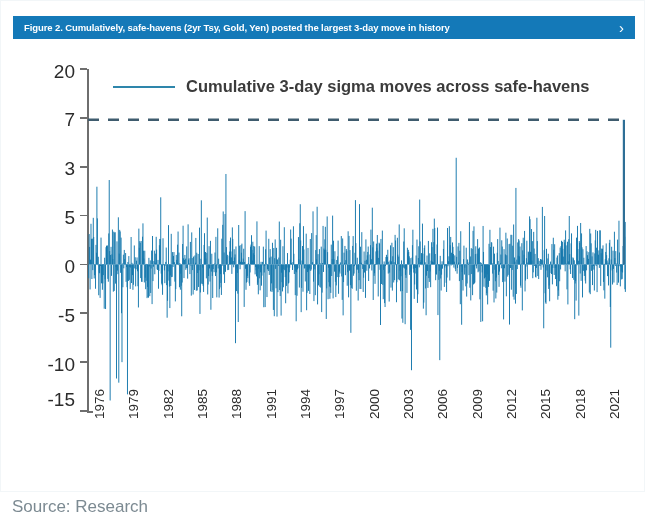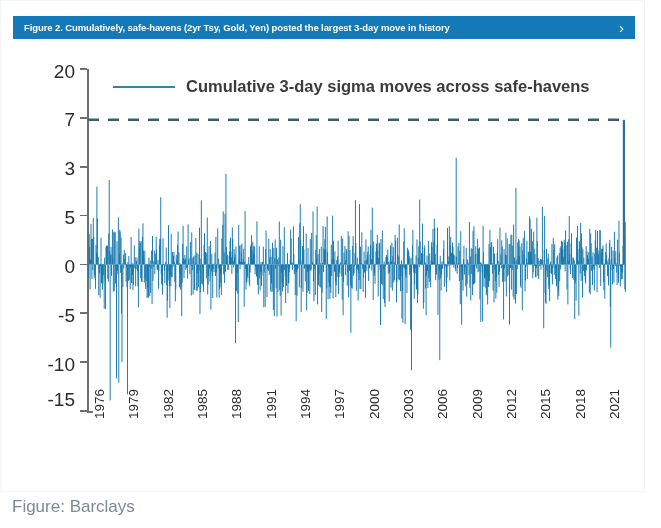--- a/index.html
+++ b/index.html
@@ -1437,13 +1437,13 @@
         <div class="x-tick-label" style="left: 504.085px;">2012</div>
         <div class="x-tick-label" style="left: 538.426px;">2015</div>
         <div class="x-tick-label" style="left: 572.766px;">2018</div>
         <div class="x-tick-label" style="left: 607.106px;">2021</div>
       </div>
 
   </div>
 
 </div>
 
-<div id="bottom-caption">Figure: Barclays</div>
+<div id="bottom-caption">Source: Research</div>
 
 </body></html>

